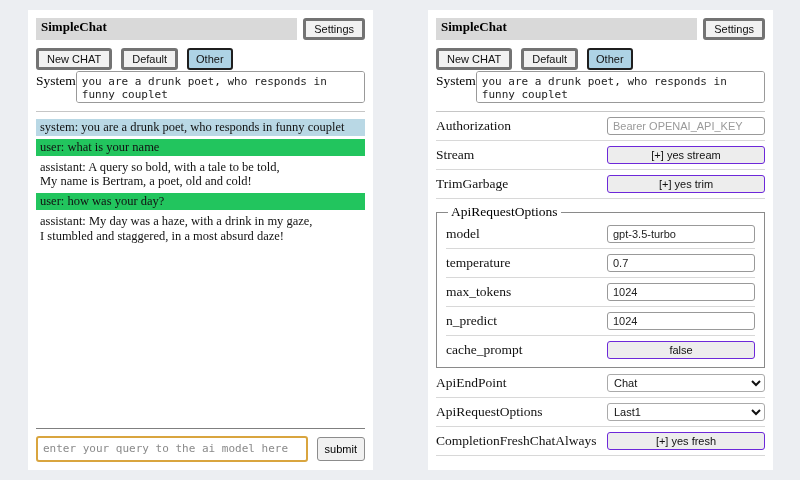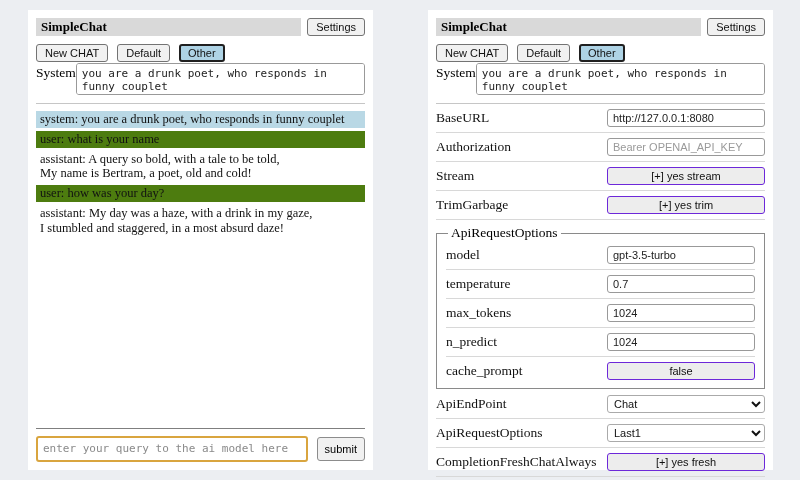--- a/index.html
+++ b/index.html
@@ -16,41 +16,41 @@
     padding: 8px; display: flex; flex-direction: column;
   }
   
   .titlebar { display: flex; gap: 6px; align-items: stretch; }
   .titlefill {
     flex: 1; background: #d9d9d9; font-weight: bold; font-size: 13px;
     padding: 2px 5px; line-height: 14px;
   }
   .btn {
     font-family: "Liberation Sans", sans-serif; font-size: 11px;
-    background: #f1f1f1; border: 1px solid #737373; border-radius: 3px;
+    background: #f1f1f1; border: 3px solid #737373; border-radius: 3px;
     padding: 2px 8px; color: #111; cursor: pointer; white-space: nowrap;
   }
   .toolbar { margin-top: 8px; display: flex; gap: 9px; }
   .btn.selected { background: #aed3e5; border: 2px solid #1f1f1f; padding: 1px 7px; }
   
   .system-row {
     margin-top: 1px; display: flex; 
     padding-bottom: 8px; border-bottom: 1px solid #c6c6c6;
   }
   .system-label { font-size: 13.5px; padding-top: 2px; }
   .system-ta {
     flex: 1; height: 32px; resize: none;
     font-family: "DejaVu Sans Mono", monospace; font-size: 11px; color: #222;
     border: 1px solid #999; border-radius: 3px; padding: 3px 5px; outline: none;
   }
   
   .messages { margin-top: 7px; }
   .msg { font-size: 12.5px; line-height: 1.18; padding: 1px 4px; margin-bottom: 3px; color: #111; }
   .msg.system { background: #b9d8e5; }
-  .msg.user { background: #4d7c0f; }
+  .msg.user { background: #22c55e; }
   .msg.assistant { background: transparent; }
   
   .srow {
     display: flex; align-items: center; justify-content: space-between;
     padding: 4px 0 5px; border-bottom: 1px solid #d8d8d8; margin-top: 1px;
   }
   .slabel { font-size: 13.5px; color: #111; }
   .sctrl { width: 158px; display: flex; }
   fieldset .sctrl { width: 148px; }
   .sinput {
@@ -137,26 +137,20 @@
     <button class="btn">New CHAT</button>
     <button class="btn">Default</button>
     <button class="btn selected">Other</button>
   </div>
   <div class="system-row">
     <span class="system-label">System</span>
     <textarea class="system-ta" spellcheck="false" style="">you are a drunk poet, who responds in funny couplet</textarea>
   </div>
 
   <div class="srow">
-    <span class="slabel">BaseURL</span>
-    <span class="sctrl">
-        <input class="sinput" value="http://127.0.0.1:8080" style="">
-      </span>
-  </div>
-  <div class="srow">
     <span class="slabel">Authorization</span>
     <span class="sctrl">
         <input class="sinput" placeholder="Bearer OPENAI_API_KEY" style="">
       </span>
   </div>
   <div class="srow">
     <span class="slabel">Stream</span>
     <span class="sctrl">
         <button class="sbtn">[+] yes stream</button>
       </span>

